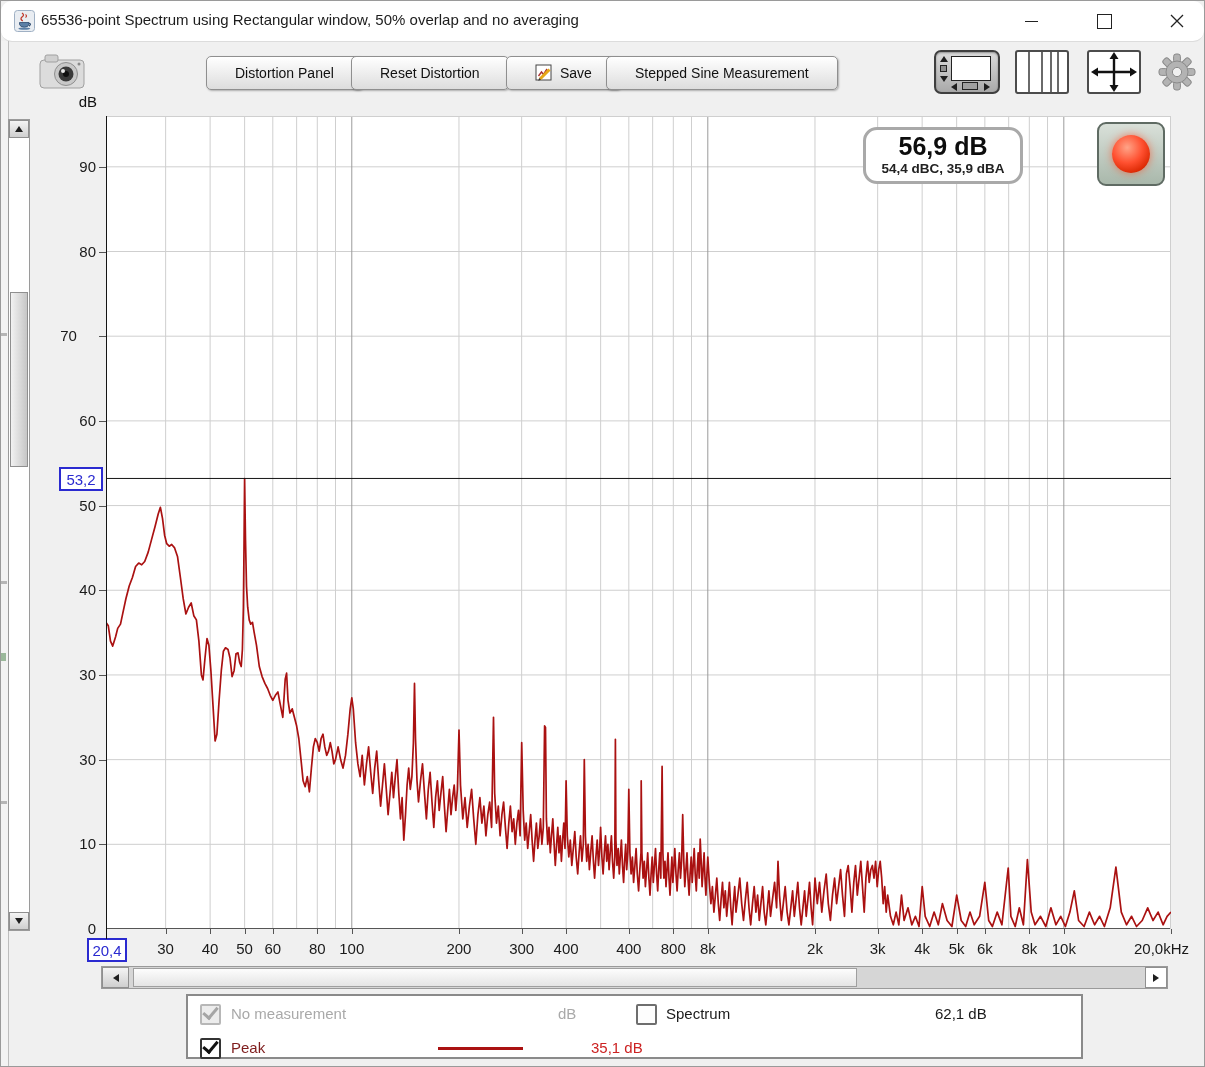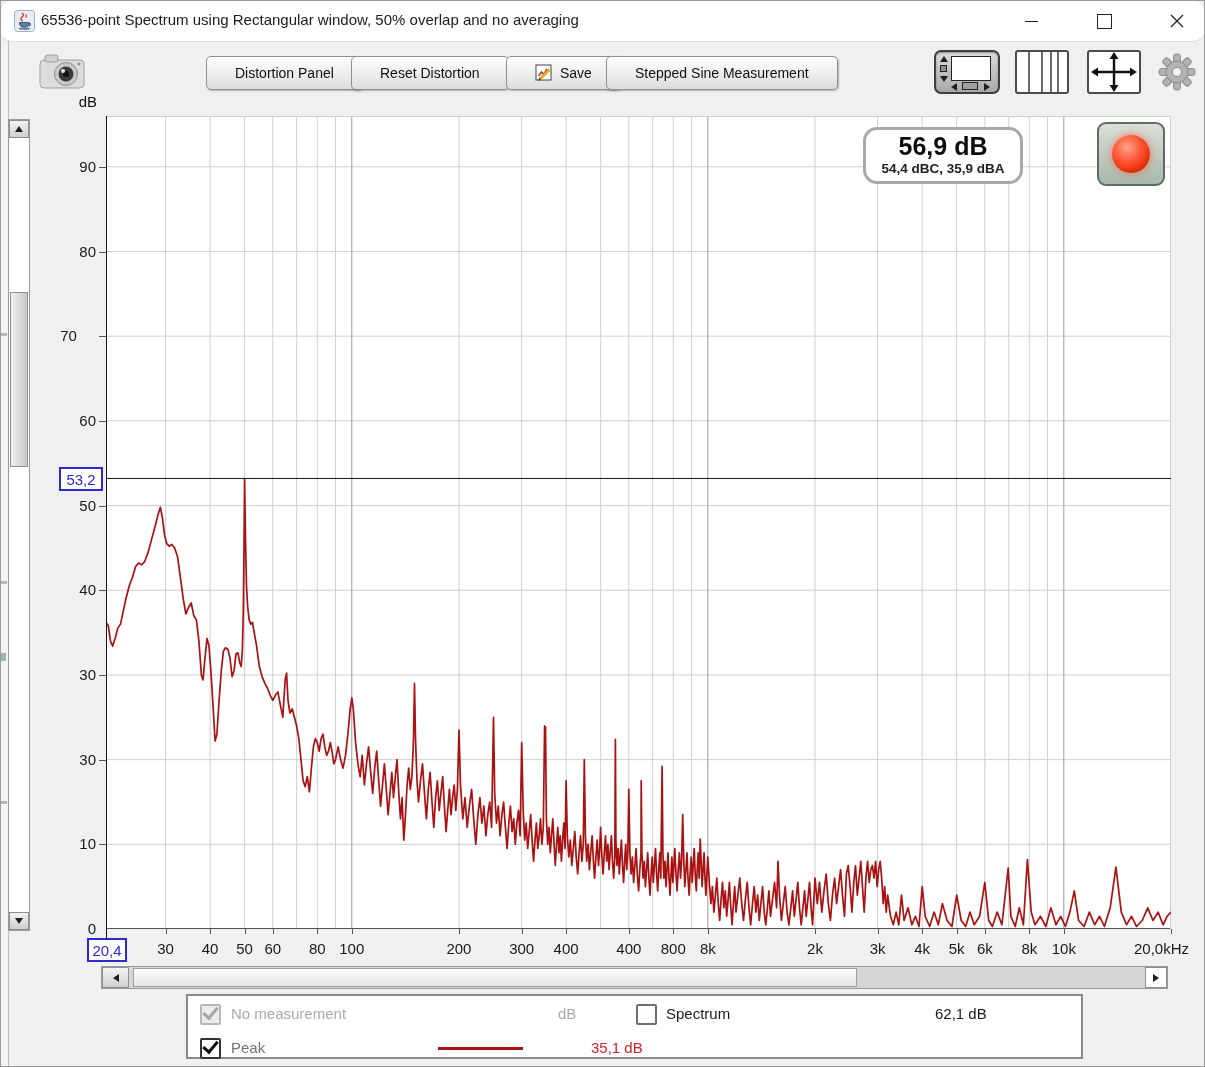--- a/index.html
+++ b/index.html
@@ -332,18 +332,18 @@
         <div class="mark"></div>
       </div>
     <div class="txt" style="left:43px;top:9px;color:#a9a9a9;">No measurement</div>
     <div class="txt" style="left:370px;top:9px;color:#a9a9a9;">dB</div>
     <div class="cb" style="left:448px;top:8px;"></div>
     <div class="txt" style="left:478px;top:9px;color:#1a1a1a;">Spectrum</div>
     <div class="txt" style="left:747px;top:9px;color:#1a1a1a;">62,1 dB</div>
     <div class="cb" style="left:12px;top:42px;border-color:#333;">
         <div class="mark"></div>
       </div>
-    <div class="txt" style="left:43px;top:43px;color:#737373;">Peak</div>
+    <div class="txt" style="left:43px;top:43px;color:#7f1d1d;">Peak</div>
     <div style="position: absolute; left: 250px; top: 51px; width: 85px; height: 3px; background: rgb(170, 17, 17);"></div>
     <div class="txt" style="left:403px;top:43px;color:#cc2222;">35,1 dB</div>
   </div>
 
 </div>
 
 </body></html>

